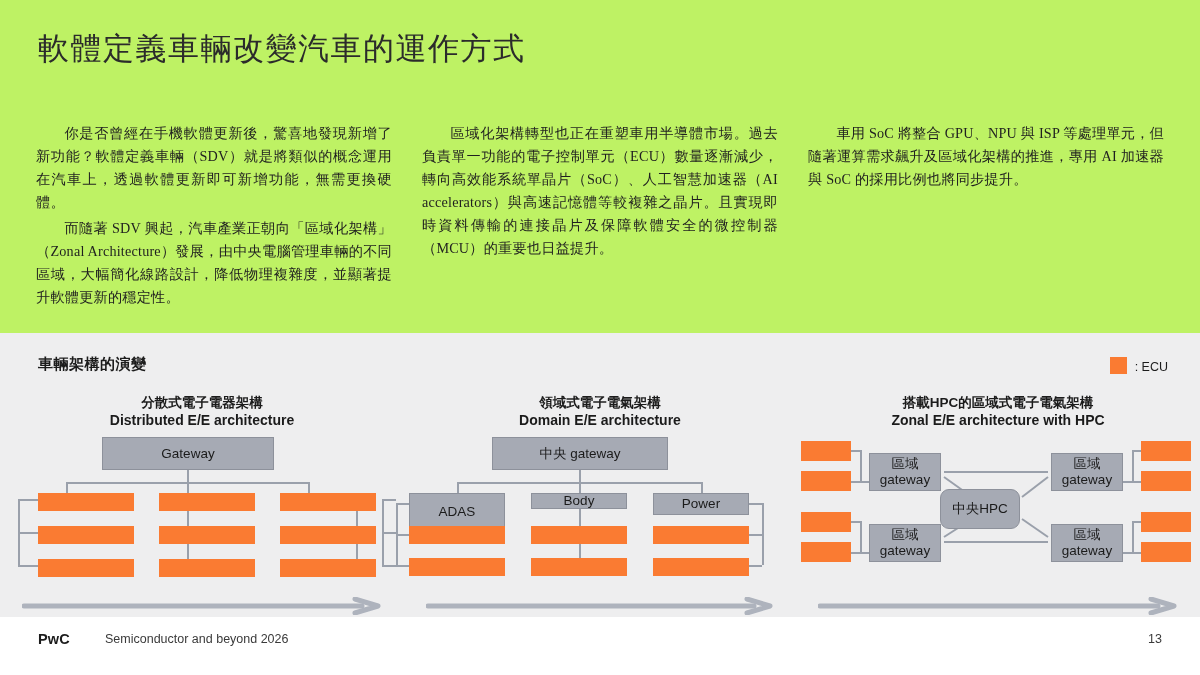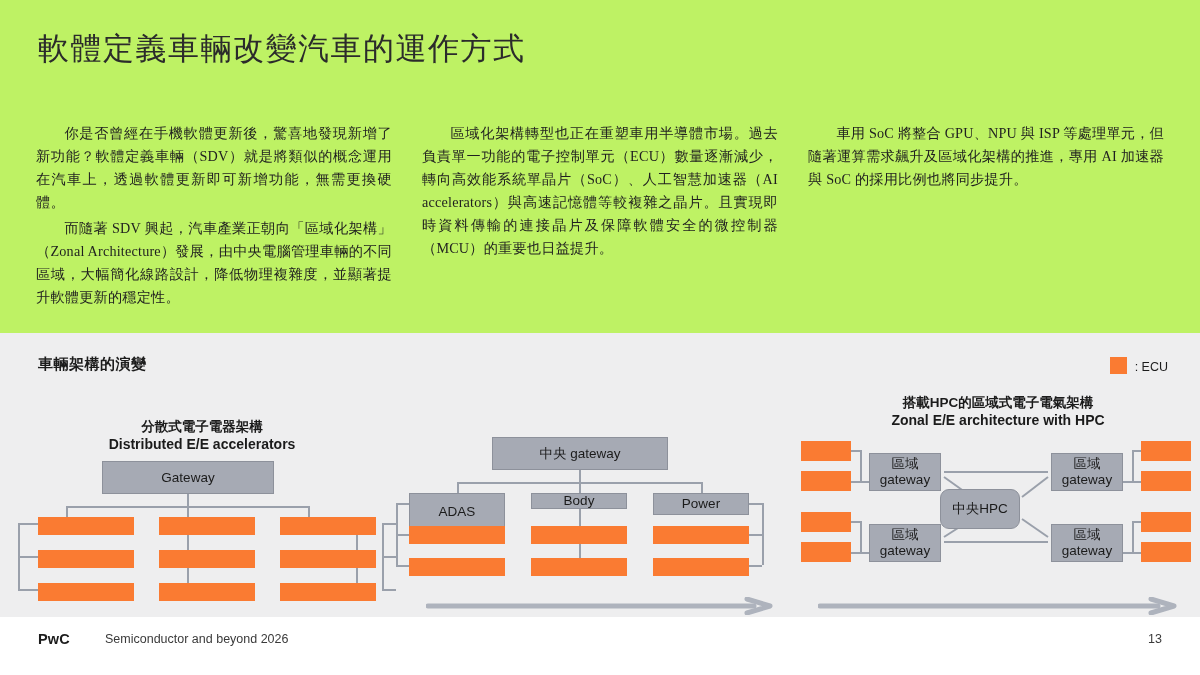--- a/index.html
+++ b/index.html
@@ -52,21 +52,21 @@
   .legend-swatch { width: 17px; height: 17px; background: #fa7b32; }
   .legend-label { font-size: 12.5px; color: #1c1c1c; }
 
   
   .diagrams {
     position: absolute; left: 0; top: 62px;
     width: 1200px; height: 228px;
     display: flex;
   }
   .dia { position: relative; height: 228px; }
-  .dia-a { width: 404px; margin-top: 24px; }
+  .dia-a { width: 404px; }
   .dia-b { width: 392px; }
   .dia-c { width: 404px; }
 
   .dia-head {
     position: absolute; top: 0; left: 0; right: 0;
     text-align: center; line-height: 1.25;
   }
   .dia-head .zh { font-size: 13.5px; font-weight: bold; color: #1b1b1b; }
   .dia-head .en { font-size: 14px; font-weight: bold; color: #1b1b1b; }
 
@@ -138,21 +138,21 @@
     <div class="legend">
       <div class="legend-swatch"></div>
       <div class="legend-label">: ECU</div>
     </div>
 
     <div class="diagrams">
 
       <div class="dia dia-a">
         <div class="dia-head">
           <div class="zh">分散式電子電器架構</div>
-          <div class="en">Distributed E/E accelerators</div>
+          <div class="en">Distributed E/E architecture</div>
         </div>
         <div class="stage">
 
           <div class="box" style="left:102px; top:0px; width:172px; height:33px;">Gateway</div>
 
           <div class="line vl" style="left:187px; top:33px; height:13px;"></div>
 
           <div class="line hl" style="left:66px; top:45px; width:242px;"></div>
 
           <div class="line vl" style="left:66px; top:45px; height:12px;"></div>
@@ -187,20 +187,24 @@
           <div class="ecu" style="left:280px; top:122px; width:96px; height:18px;"></div>
         </div>
 
         <svg class="arrow" viewBox="0 0 364 18" preserveAspectRatio="none">
           <line x1="2" y1="9" x2="340" y2="9" stroke="#aeb3bd" stroke-width="5" stroke-linecap="round"></line>
           <polyline points="333,2 356,9 333,16" fill="none" stroke="#aeb3bd" stroke-width="5" stroke-linecap="round" stroke-linejoin="round"></polyline>
         </svg>
       </div>
 
       <div class="dia dia-b">
+        <div class="dia-head">
+          <div class="zh">領域式電子電氣架構</div>
+          <div class="en">Domain E/E architecture</div>
+        </div>
         <div class="stage">
 
           <div class="box" style="left:88px; top:0px; width:176px; height:33px;">中央 gateway</div>
           <div class="line vl" style="left:175px; top:33px; height:13px;"></div>
           <div class="line hl" style="left:53px; top:45px; width:244px;"></div>
           <div class="line vl" style="left:53px; top:45px; height:12px;"></div>
           <div class="line vl" style="left:175px; top:45px; height:78px;"></div>
           <div class="line vl" style="left:297px; top:45px; height:12px;"></div>
 
           <div class="box" style="left:5px; top:56px; width:96px; height:38px;">ADAS</div>

